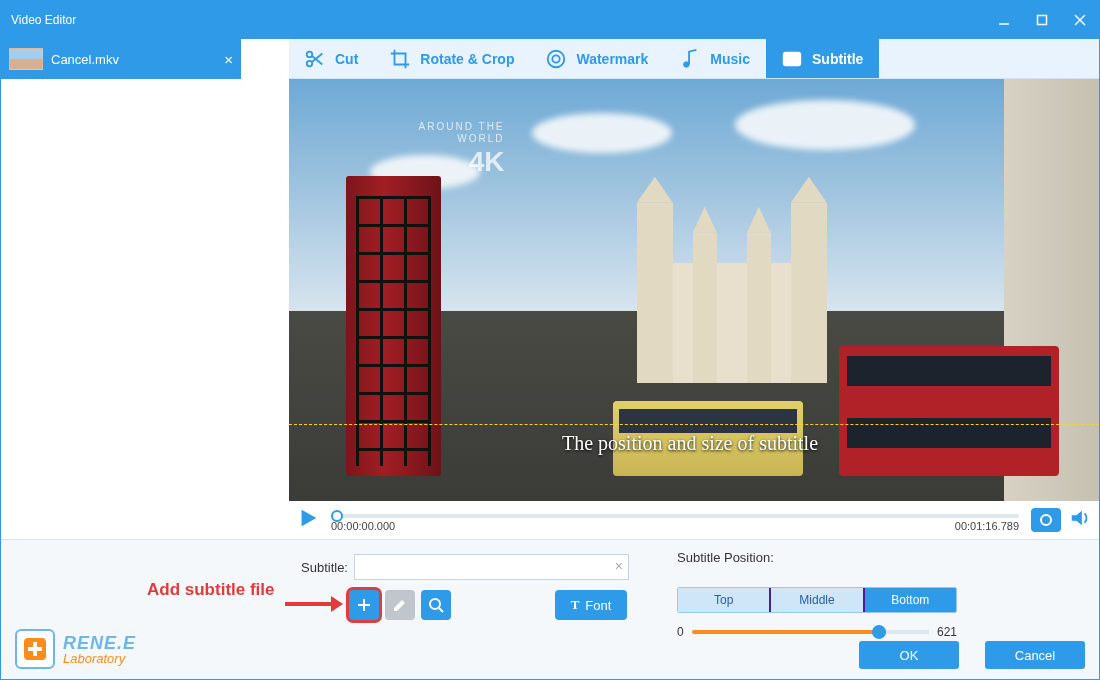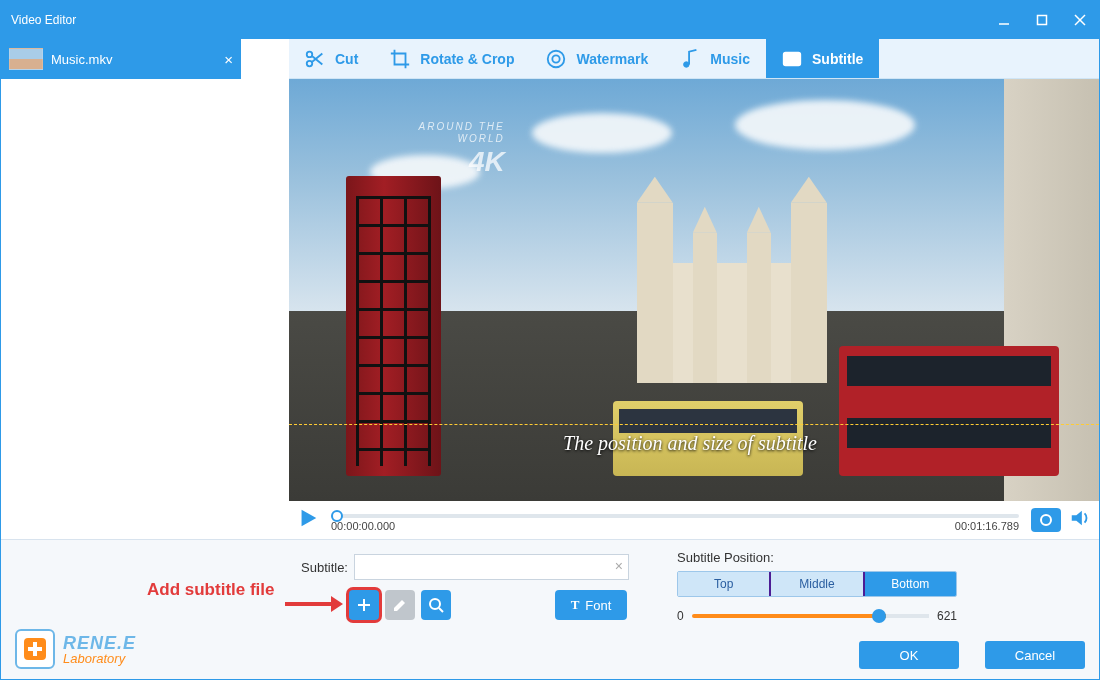--- a/index.html
+++ b/index.html
@@ -18,21 +18,21 @@
   .thumb { width:34px; height:22px; background:linear-gradient(#a9cde8 50%, #d8b090 50%); border:1px solid #fff2; }
   .filetab .close { margin-left:auto; font-size:15px; }
   .main { flex:1; display:flex; flex-direction:column; min-width:0;margin-left:48px; }
   
   .toolbar { height:40px; background:#e8f3fd; display:flex; align-items:stretch; border-bottom:1px solid #cfe5f6; }
   .tbtn { display:flex; align-items:center; gap:8px; padding:0 16px 0 14px; color:#2e9ae8; font-size:14px; font-weight:600; border-right:0; }
   .tbtn .ticon { width:24px; height:24px; display:flex; align-items:center; justify-content:center; }
   .tbtn.active { background:#2e9ae8; color:#fff; }
   .tbtn.active svg * { stroke:#fff; fill:#fff; }
   
-  .preview-wrap { flex:1; background:#0f766e; position:relative; overflow:hidden;font-style:italic; }
+  .preview-wrap { flex:1; background:#0f766e; position:relative; overflow:hidden; }
   .preview { position:absolute; inset:0; }
   .sky { position:absolute; left:0; right:0; top:0; height:55%;
     background:linear-gradient(#6ea9d6, #97bfdc 40%, #d7e4ee); }
   .cloud { position:absolute; background:#f6f9fb; border-radius:50%; filter:blur(3px); opacity:.9;}
   .ground { position:absolute; left:0; right:0; bottom:0; height:45%;
     background:linear-gradient(#4a4a45, #3b3b37); }
   .church { position:absolute; left:38%; bottom:28%; width:270px; height:210px; }
   .ch-body { position:absolute; left:40px; bottom:0; width:190px; height:120px; background:#e8e0cd; }
   .tower { position:absolute; bottom:0; width:36px; background:#e2d9c3; }
   .tower::before { content:""; position:absolute; top:-26px; left:0; right:0; height:26px; background:#e2d9c3; clip-path:polygon(50% 0,100% 100%,0 100%); }
@@ -67,21 +67,21 @@
   .subrow { position:absolute; left:300px; top:14px; display:flex; align-items:center; gap:6px; font-size:13px; color:#333;}
   .textinput { width:275px; height:26px; border:1px solid #c9d4df; background:#fff; padding:0 24px 0 6px; font-size:12px; position:relative;}
   .clearx { position:absolute; right:6px; top:4px; color:#aaa; font-size:14px;}
   .toolrow { position:absolute; left:348px; top:50px; display:flex; gap:6px; align-items:center;}
   .sqbtn { width:30px; height:30px; border-radius:4px; display:flex; align-items:center; justify-content:center; color:#fff; }
   .sqbtn.add { background:#2e9ae8; box-shadow:0 0 0 3px #e23b3b; border-radius:4px;}
   .sqbtn.edit { background:#c0c6cc; }
   .sqbtn.search { background:#2e9ae8; }
   .fontbtn { position:absolute; left:554px; top:50px; width:72px; height:30px; background:#2e9ae8; color:#fff; border-radius:4px; display:flex; align-items:center; justify-content:center; gap:6px; font-size:13px;}
   .posgroup { position:absolute; left:676px; top:10px; font-size:13px; color:#333; width:300px;}
-  .segbtns { display:flex; margin-top:6px; border:1px solid #9dc7ea; border-radius:2px; overflow:hidden; width:280px;}
+  .segbtns { display:flex; margin-top:22px; border:1px solid #9dc7ea; border-radius:2px; overflow:hidden; width:280px;}
   .segbtns div { flex:1; text-align:center; padding:5px 0; font-size:12px; background:#cfe6f8; color:#2a5ea0; }
   .segbtns div+div { border-left:2px solid #4c1d95;}
   .segbtns .sel { background:#2e9ae8; color:#fff;}
   .slider { margin-top:12px; display:flex; align-items:center; gap:8px; font-size:12px; color:#333; width:280px;}
   .sltrack { flex:1; height:4px; background:#ff8c1a; border-radius:2px; position:relative;}
   .sltrack::after{ content:""; position:absolute; right:0; top:0; bottom:0; width:18%; background:#dfe6ec;}
   .slknob { position:absolute; right:18%; top:-5px; width:14px; height:14px; background:#2e9ae8; border-radius:50%;}
   .annot { position:absolute; left:146px; top:40px; color:#e23b3b; font-size:17px; font-weight:600;}
   .arrow { position:absolute; left:282px; top:54px; width:60px; height:20px; }
   .logo { position:absolute; left:14px; bottom:10px; display:flex; align-items:center; gap:8px;}
@@ -120,21 +120,21 @@
         </svg>
       </div>
   </div>
 
   <div class="body">
     <div class="upper">
 
       <div class="sidebar">
         <div class="filetab">
           <div class="thumb"></div>
-          <span>Music.mkv</span>
+          <span>Cancel.mkv</span>
           <span class="close">×</span>
         </div>
       </div>
 
       <div class="main">
 
         <div class="toolbar">
           <div class="tbtn">
             <span class="ticon">
                 <svg width="22" height="22" viewBox="0 0 24 24" fill="none" stroke="#2e9ae8" stroke-width="2">

